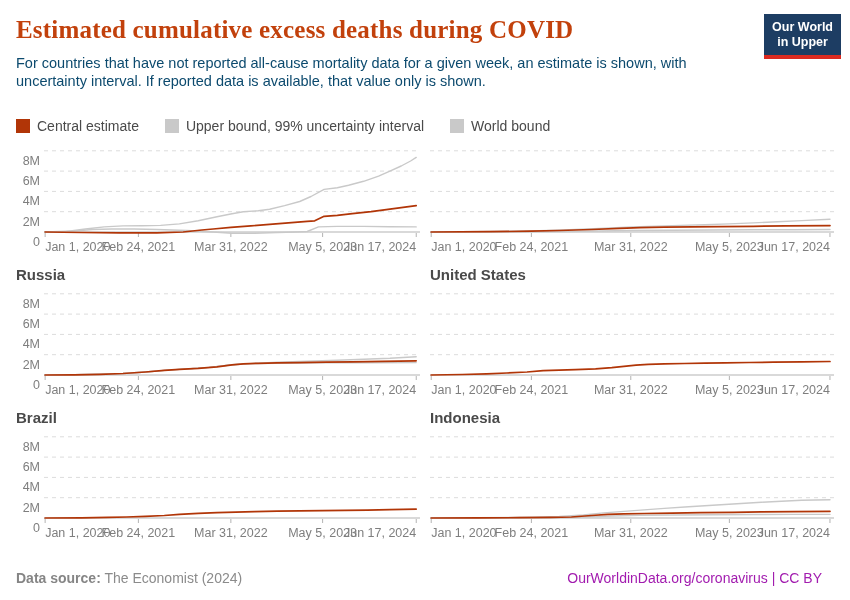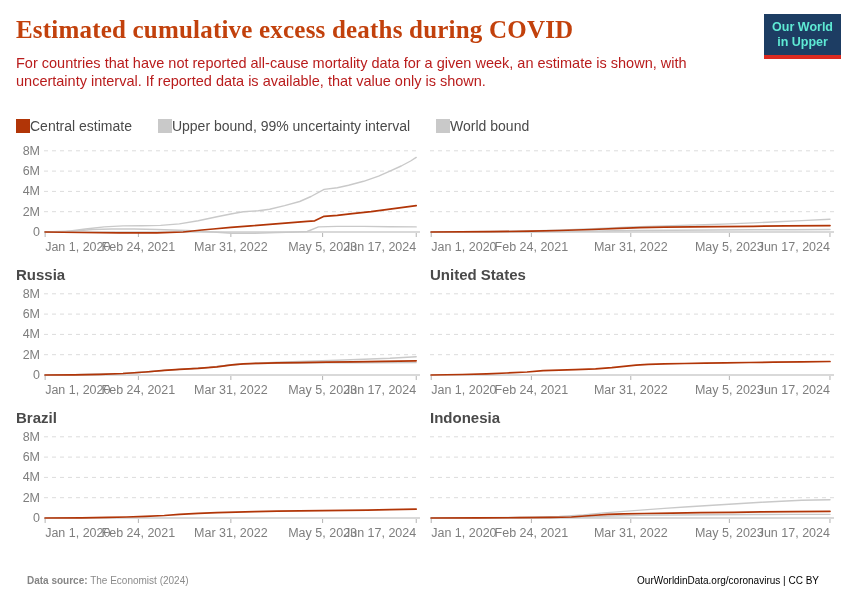--- a/index.html
+++ b/index.html
@@ -1,36 +1,36 @@
 <!DOCTYPE html>
 <html><head>
 <meta charset="utf-8">
 <style>
   html,body{margin:0;padding:0;background:#fff;}
   body{width:850px;height:600px;overflow:hidden;font-family:"Liberation Sans","DejaVu Sans",sans-serif;position:relative;}
   .page{padding:14px 16px 0 16px;}
   .header{position:relative;}
   .main-title{font-family:"Liberation Serif","DejaVu Serif",serif;font-weight:700;font-size:25px;color:#c2410c;letter-spacing:.2px;margin:2px 0 10px 0;}
-  .logo{position:absolute;top:-2px;right:-7px;background:#1d3d63;color:#5eead4;font-size:12.5px;font-weight:700;text-align:center;line-height:15px;padding:6px 8px 5px 8px;border-bottom:4px solid #dc2a20;cursor:pointer;}
-  .subtitle{font-size:14.5px;color:#b91c1c;line-height:18px;max-width:720px;margin-bottom:28px;}
+  .logo{position:absolute;top:-2px;right:-7px;background:#1d3d63;color:#ffffff;font-size:12.5px;font-weight:700;text-align:center;line-height:15px;padding:6px 8px 5px 8px;border-bottom:4px solid #dc2a20;cursor:pointer;}
+  .subtitle{font-size:14.5px;color:#0c4a6e;line-height:18px;max-width:720px;margin-bottom:28px;}
   .legend{display:flex;align-items:center;gap:26px;margin:10px 0 6px 0;}
-  .legend-item{display:flex;align-items:center;font-size:14px;color:#4a4a4a;}
+  .legend-item{display:flex;align-items:center;gap:7px;font-size:14px;color:#4a4a4a;}
   .swatch{width:14px;height:14px;display:inline-block;}
   .charts{display:grid;grid-template-columns:1fr 1fr;column-gap:10px;row-gap:10px;padding:4px 0 0 0;}
   .chart-cell{}
   .chart-title{font-size:15px;font-weight:700;color:#4a4a4a;margin:0 0 4px 0;}
   .plot-row{display:flex;align-items:flex-start;}
   .ylabels{position:relative;width:28px;height:94px;flex:0 0 28px;}
-  .ylabels span{position:absolute;right:4px;font-size:12.5px;color:#7e7e7e;line-height:14px;}
+  .ylabels span{position:absolute;right:4px;font-size:12.5px;color:#7e7e7e;line-height:14px;margin-top:10px;}
   .plot{position:relative;flex:1 1 auto;height:112px;}
   .plot svg{display:block;}
   .xlabel{position:absolute;top:96px;font-size:12.5px;color:#7e7e7e;white-space:nowrap;}
-  .footer{position:absolute;left:0;right:4px;bottom:14px;display:flex;justify-content:space-between;padding:0 27px;font-size:10px;color:#8b8b8b;}
+  .footer{position:absolute;left:0;right:12px;bottom:14px;display:flex;justify-content:space-between;padding:0 16px;font-size:14px;color:#8b8b8b;}
   .footer b{font-weight:700;color:#858585;}
-  .footer-right{color:#000000;cursor:pointer;text-align:center;}
+  .footer-right{color:#a21caf;cursor:pointer;text-align:center;}
 </style>
 </head>
 <body>
 
 <div class="page">
   <div class="header">
     <h1 class="main-title">Estimated cumulative excess deaths during COVID</h1>
     <div class="logo">
       <div>Our World</div>
       <div>in Upper</div>

